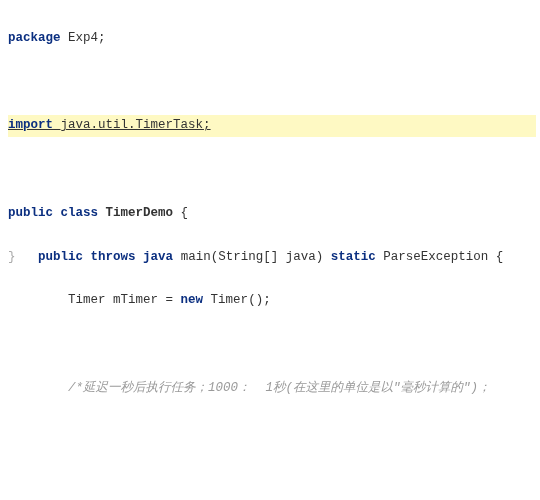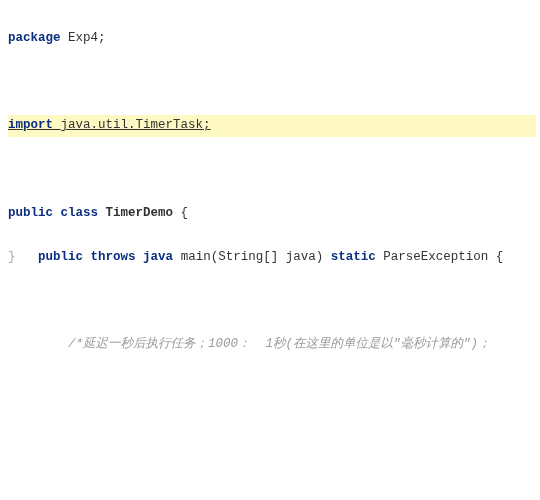--- a/index.html
+++ b/index.html
@@ -28,20 +28,21 @@
 </head>
 <body>
 
 <div class="code">
 <span class="line"><span class="kw">package</span> <span>Exp4</span><span>;</span></span>
 <span class="line"> </span>
 <span class="line hl-line"><span class="kw">import</span> <span>java.util.TimerTask</span><span>;</span></span>
 <span class="line"> </span>
 <span class="line"><span class="kw">public</span> <span class="kw">class</span> <span class="cls">TimerDemo</span> <span>{</span></span>
 <span class="line"><span class="gutter-brace">}</span>   <span class="kw">public</span> <span class="kw">throws</span> <span class="kw">java</span> <span class="method">main</span><span>(</span><span>String[]</span> <span>java</span><span>)</span> <span class="kw">static</span> <span>ParseException</span> <span>{</span></span>
+<span class="line">        <span>Timer</span> <span>mTimer</span><span> = </span><span class="kw">new</span> <span>Timer</span><span>(</span><span>)</span><span>;</span></span>
 <span class="line"> </span>
 <span class="line">        <span class="comment">/*延迟一秒后执行任务；1000：  1秒(在这里的单位是以"毫秒计算的")；</span></span>
 
 
 
 
 
 
 
 

